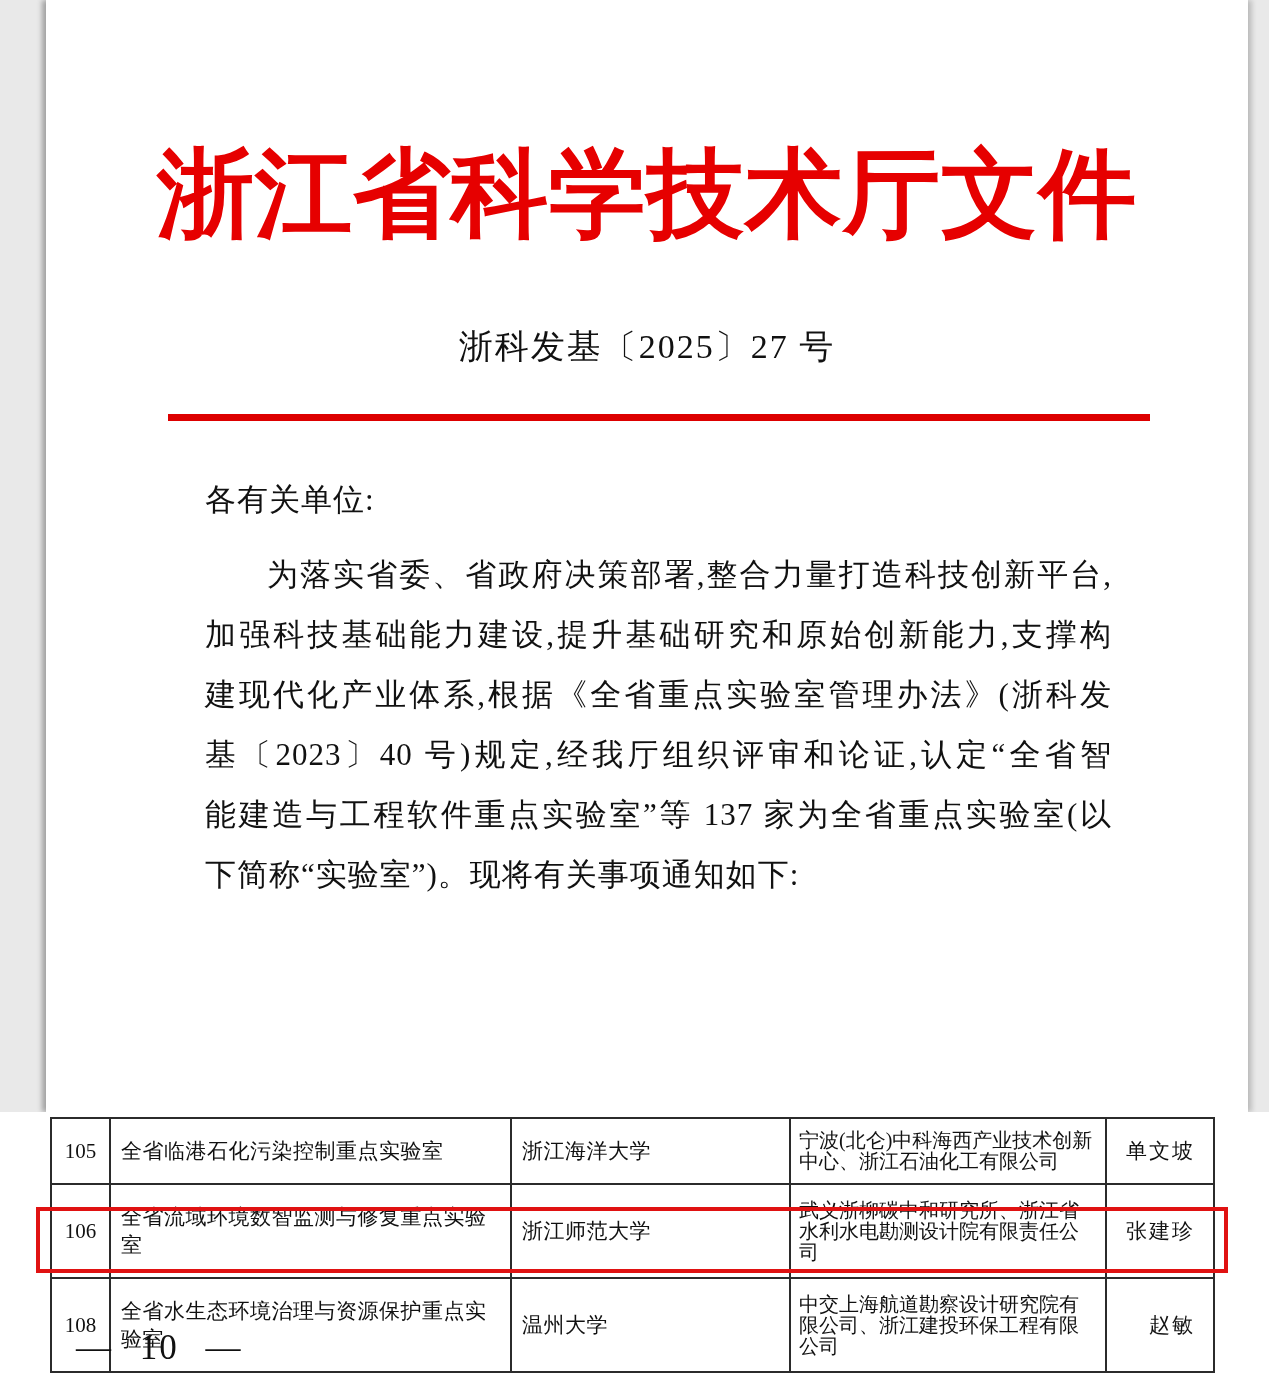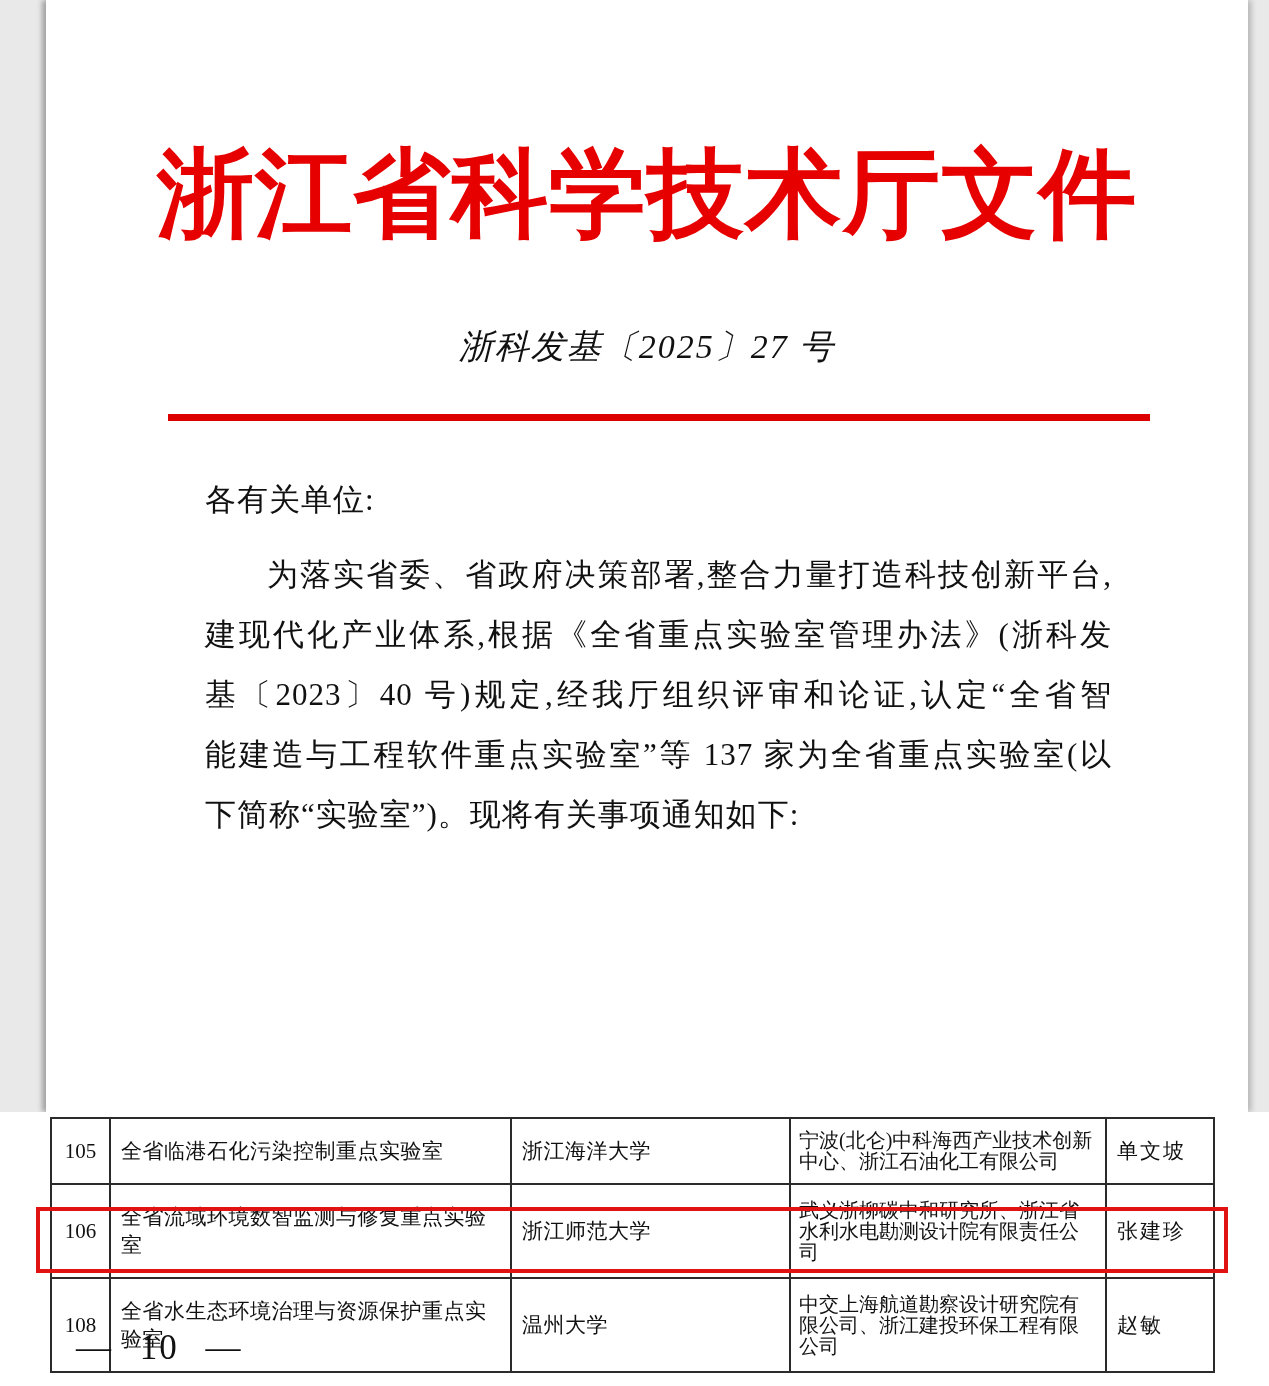--- a/index.html
+++ b/index.html
@@ -13,21 +13,21 @@
   }
   .page{
     position:absolute;left:46px;top:0;width:1202px;height:1112px;background:#ffffff;
     box-shadow:-4px 0 5px rgba(0,0,0,.30),4px 0 5px rgba(0,0,0,.18);
   }
   .doc-header{
     margin:143px 0 0;text-align:center;font-size:97px;font-weight:bold;
     color:#e60000;letter-spacing:1px;line-height:1.08;white-space:nowrap;
   }
   .doc-number{
-    margin-top:76px;text-align:center;font-size:34px;letter-spacing:2px;font-style:italic;
+    margin-top:76px;text-align:center;font-size:34px;letter-spacing:2px;
   }
   .red-rule{
     margin:44px 98px 0 122px;height:7px;background:#dd0000;
   }
   .notice-title{
     margin-top:84px;text-align:center;font-weight:bold;font-size:42px;
     line-height:71px;letter-spacing:1px;
   }
   .salutation{
     margin:58px 0 0 159px;font-size:31px;letter-spacing:1px;
@@ -47,41 +47,42 @@
   }
   .lab-table tr{height:49px;}
   .lab-table td{
     border:2px solid #2b2b2b;vertical-align:middle;padding:18px 10px;
     overflow:hidden;
   }
   td.c-no{text-align:center;padding:6px 0;}
   td.c-lab{letter-spacing:.5px;}
   td.c-inst{letter-spacing:.5px;}
   td.c-part{font-size:20px;line-height:21px;padding:2px 8px;}
-  td.c-person{text-align:left;padding:2px 10px;letter-spacing:2px;}
+  td.c-person{text-align:right;padding:2px 18px;letter-spacing:2px;}
   .highlight-rect{
     position:absolute;left:36px;top:95px;width:1184px;height:58px;
     border:4px solid #e01212;pointer-events:none;background:transparent;
   }
   .page-number{
     position:absolute;left:76px;top:216px;font-size:35px;word-spacing:16px;
     letter-spacing:2px;
   }
 </style>
 </head>
 <body>
 
 <div class="top-section">
   <div class="page">
     <div class="doc-header">浙江省科学技术厅文件</div>
     <div class="doc-number">浙科发基〔2025〕27 号</div>
     <div class="red-rule"></div>
     <div class="salutation">各有关单位:</div>
     <div class="doc-body">
       <div class="body-line indent">为落实省委、省政府决策部署,整合力量打造科技创新平台,</div>
+      <div class="body-line">加强科技基础能力建设,提升基础研究和原始创新能力,支撑构</div>
       <div class="body-line">建现代化产业体系,根据《全省重点实验室管理办法》(浙科发</div>
       <div class="body-line">基〔2023〕40 号)规定,经我厅组织评审和论证,认定“全省智</div>
       <div class="body-line">能建造与工程软件重点实验室”等 137 家为全省重点实验室(以</div>
       <div class="body-line last">下简称“实验室”)。现将有关事项通知如下:</div>
     </div>
   </div>
 </div>
 
 <div class="bottom-section">
   <table class="lab-table">

